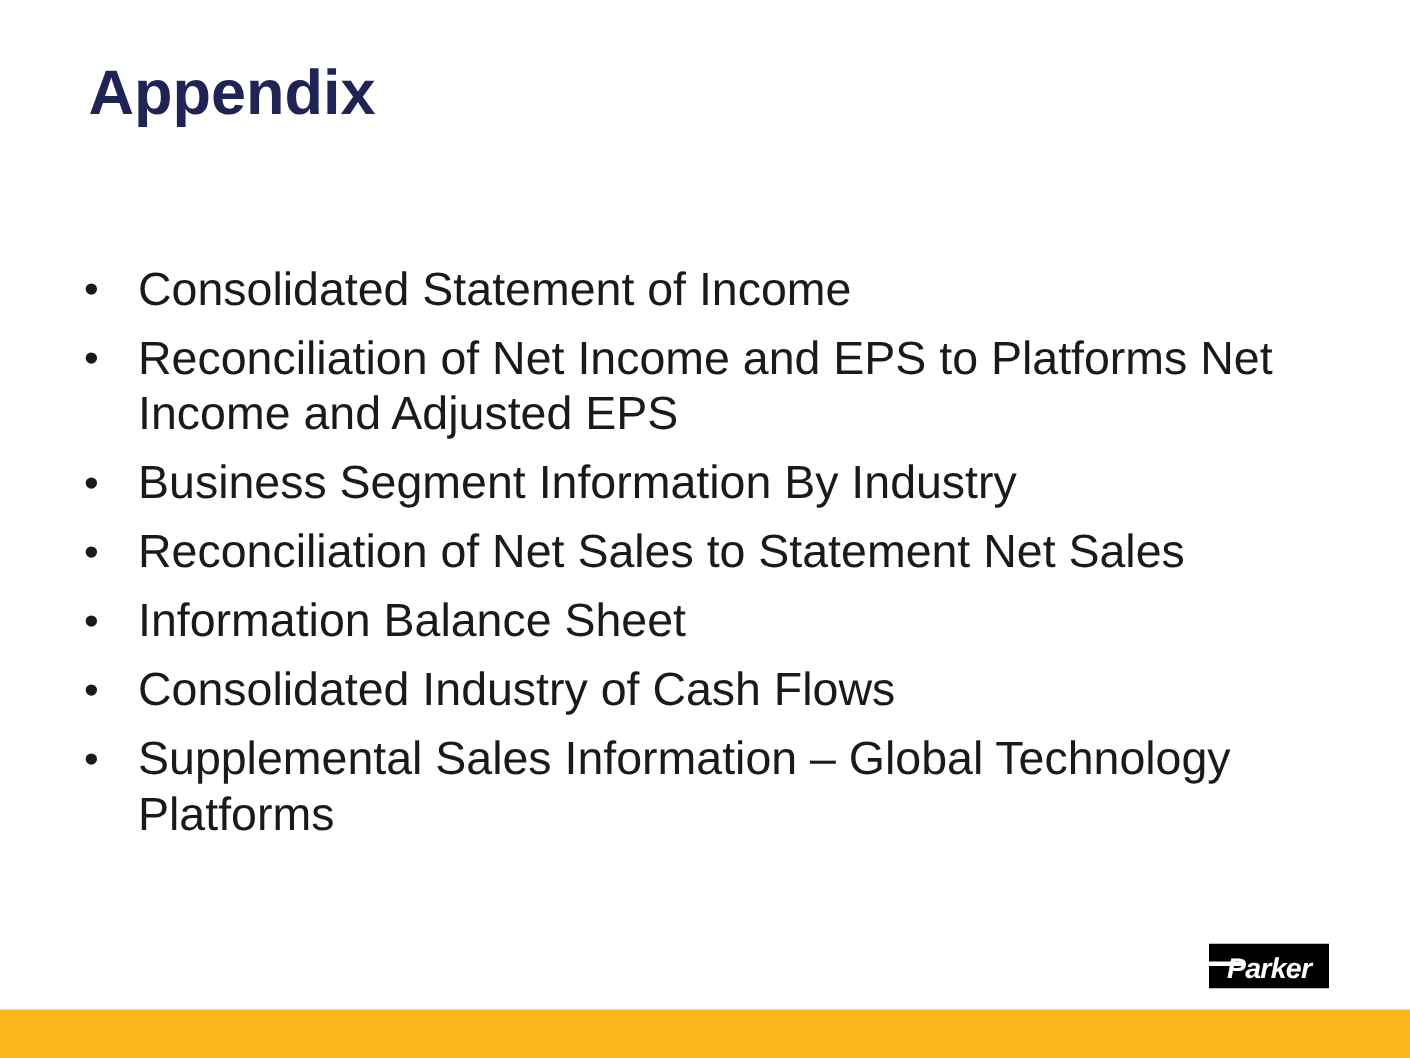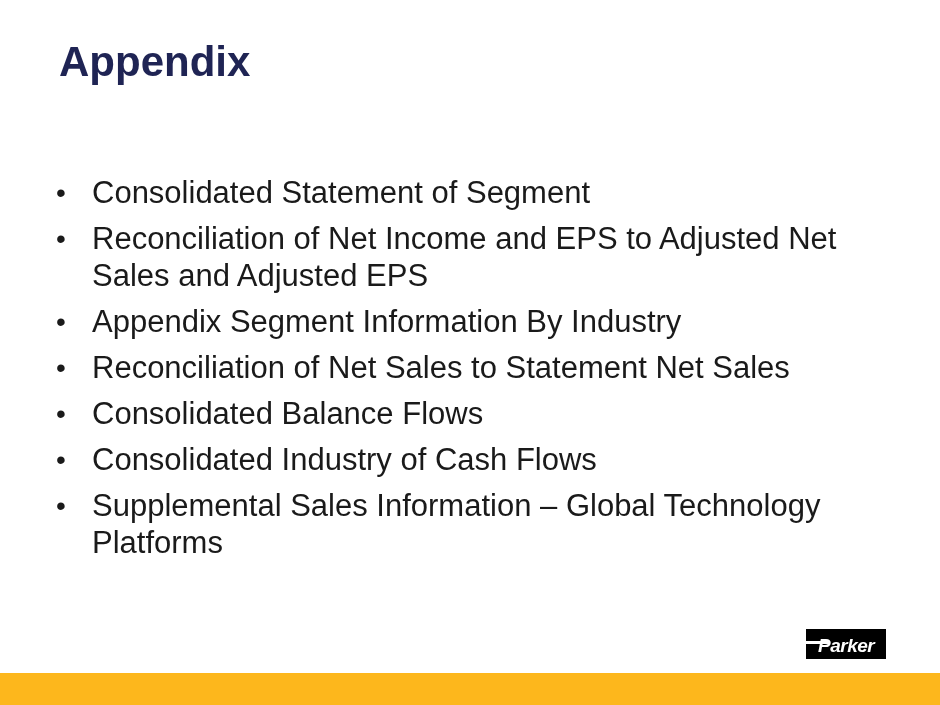--- a/index.html
+++ b/index.html
@@ -82,37 +82,37 @@
 </head>
 <body>
 
 <div class="slide">
 
   <h1 class="slide-title">Appendix</h1>
 
   <ul class="bullet-list">
     <li>
       <span class="bullet-dot">•</span>
-      <span>Consolidated Statement of Segment</span>
+      <span>Consolidated Statement of Income</span>
     </li>
     <li>
       <span class="bullet-dot">•</span>
-      <span>Reconciliation of Net Income and EPS to Adjusted Net Sales and Adjusted EPS</span>
+      <span>Reconciliation of Net Income and EPS to Platforms Net Income and Adjusted EPS</span>
     </li>
     <li>
       <span class="bullet-dot">•</span>
-      <span>Appendix Segment Information By Industry</span>
+      <span>Business Segment Information By Industry</span>
     </li>
     <li>
       <span class="bullet-dot">•</span>
       <span>Reconciliation of Net Sales to Statement Net Sales</span>
     </li>
     <li>
       <span class="bullet-dot">•</span>
-      <span>Consolidated Balance Flows</span>
+      <span>Information Balance Sheet</span>
     </li>
     <li>
       <span class="bullet-dot">•</span>
       <span>Consolidated Industry of Cash Flows</span>
     </li>
     <li>
       <span class="bullet-dot">•</span>
       <span>Supplemental Sales Information – Global Technology Platforms</span>
     </li>
   </ul>

